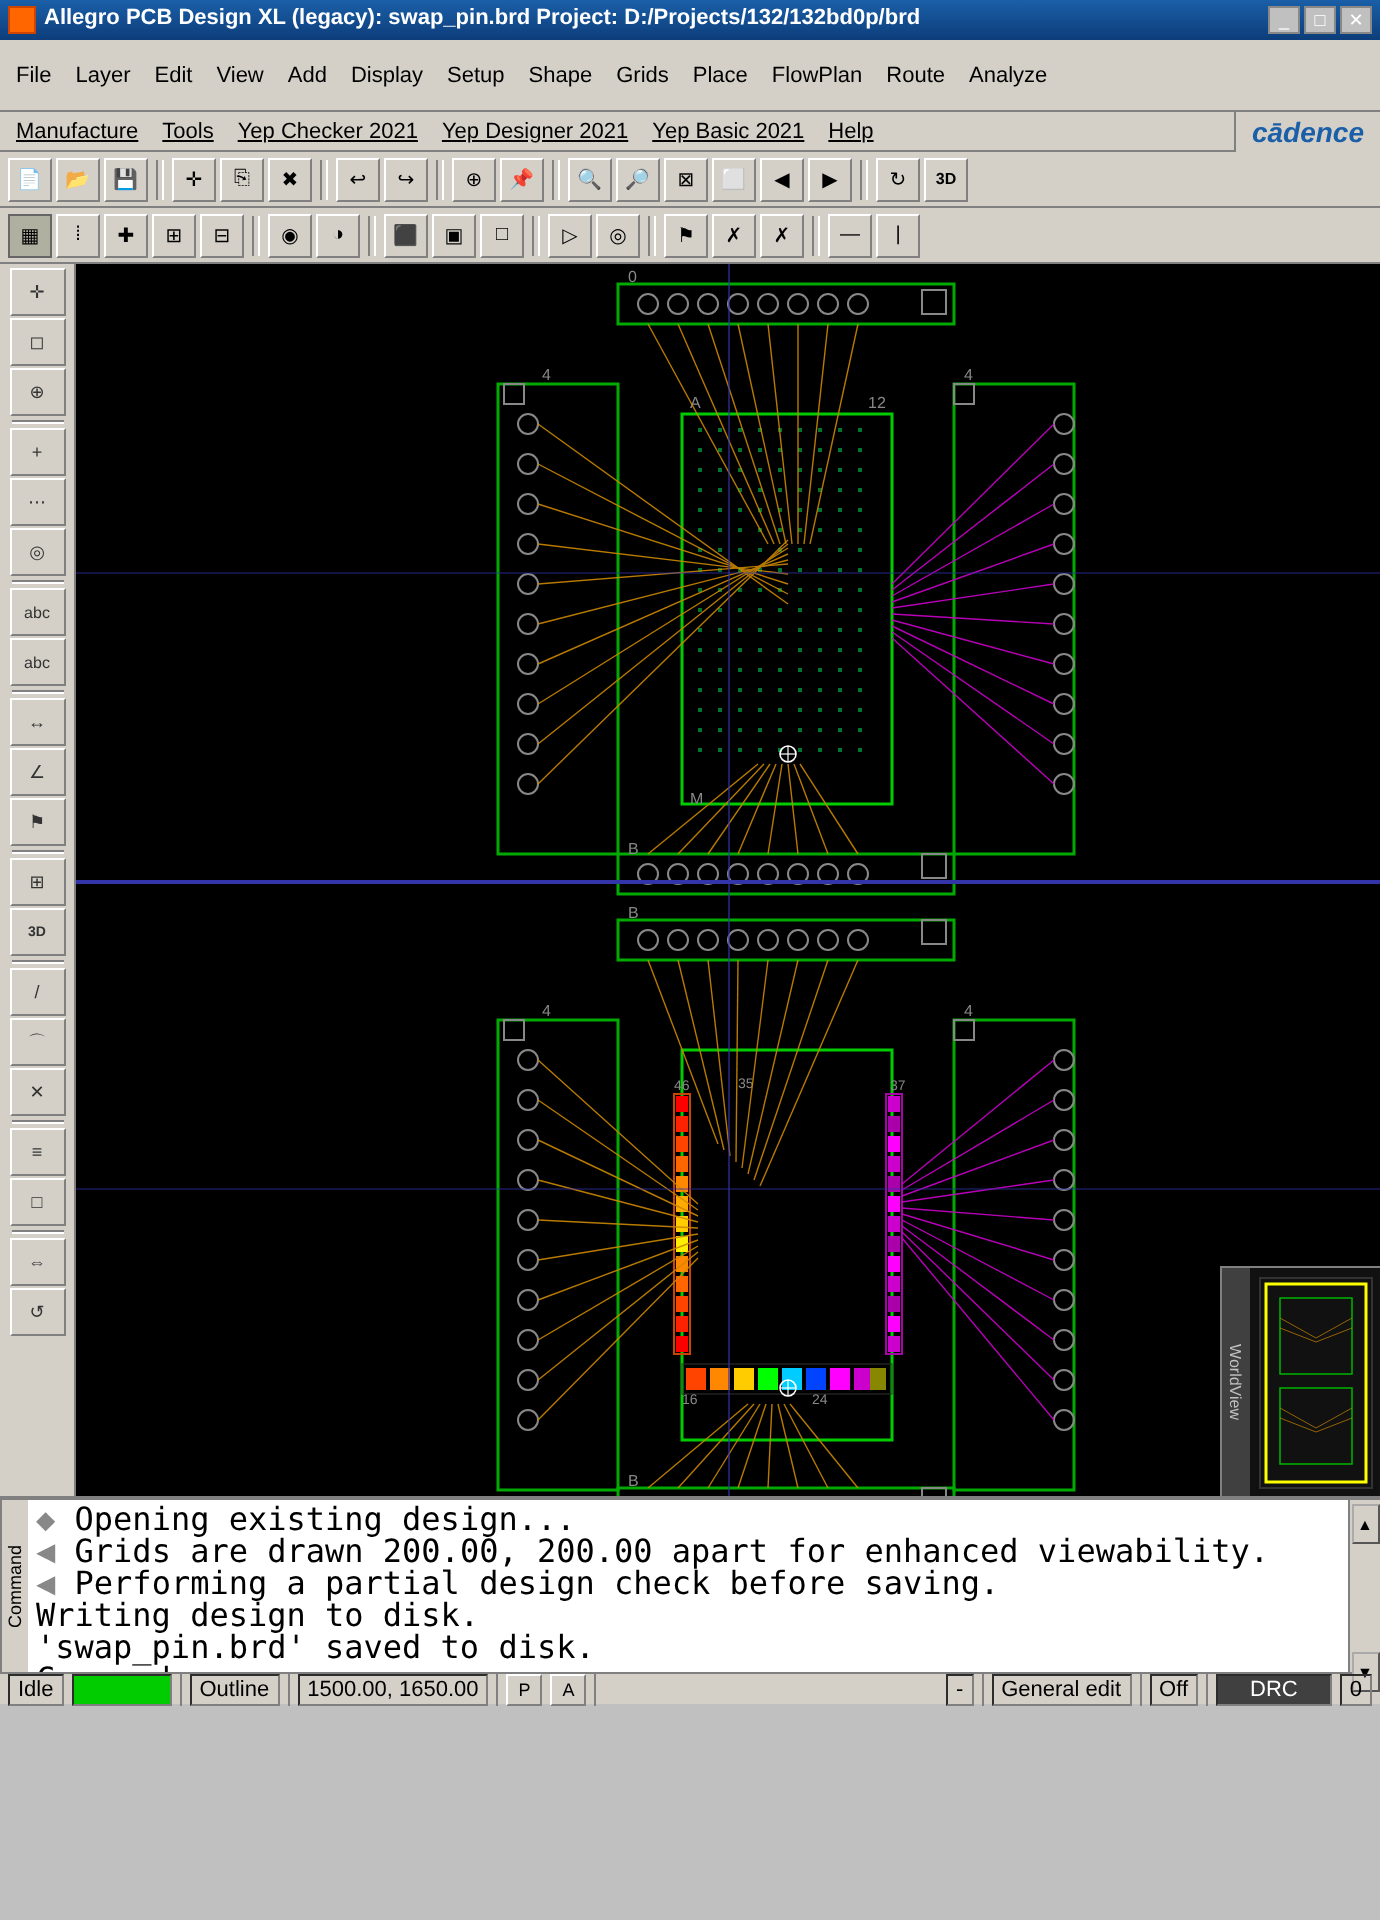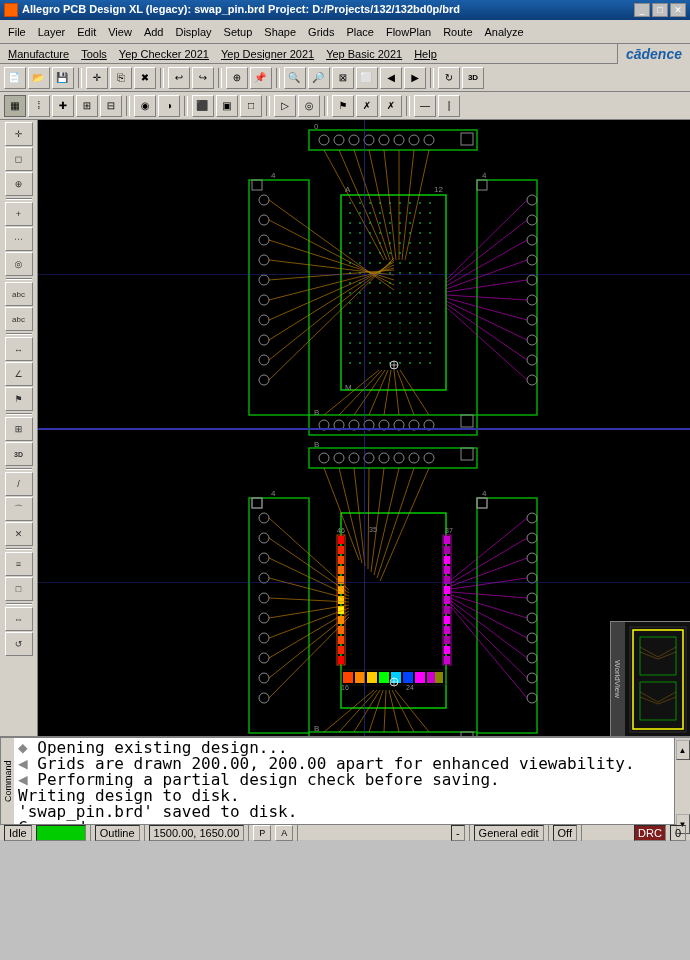--- a/index.html
+++ b/index.html
@@ -19,21 +19,21 @@
     #titlebar-icon { width: 14px; height: 14px; background: #ff6600; border: 1px solid #cc4400; }
     #titlebar-title { font-size: 11px; color: white; }
     #titlebar-controls { display: flex; gap: 2px; }
     .title-btn {
       width: 16px; height: 14px; background: #c0c0c0; border: 1px solid #888;
       display: flex; align-items: center; justify-content: center; font-size: 9px; cursor: pointer;
     }
 
     
     #menubar {
-      background: #d4d0c8; height: 24px; display: flex; align-items: center;
+      background: #d4d0c8; height: 36px; display: flex; align-items: center;
       border-bottom: 1px solid #808080; padding: 0 2px;
     }
     .menu-item {
       padding: 2px 6px; font-size: 11px; cursor: pointer; color: #000;
     }
 
     
     #menubar2 {
       background: #d4d0c8; height: 20px; display: flex; align-items: center;
       border-bottom: 1px solid #808080; padding: 0 2px;
@@ -131,21 +131,21 @@
 
     
     #statusbar {
       height: 16px; background: #d4d0c8; border-top: 1px solid #808080;
       display: flex; align-items: center; padding: 0 4px; gap: 4px;
       font-size: 11px;
     }
     .status-item { padding: 0 4px; border: 1px inset #808080; height: 16px; display: flex; align-items: center; }
     .status-green { background: #00cc00; color: #000; width: 50px; }
     .status-sep { width: 1px; background: #808080; height: 16px; }
-    .drc-red { background: #7f1d1d; color: #fff; padding: 0 3px; margin-left: 48px; }
+    .drc-red { background: #404040; color: #fff; padding: 0 16px; }
 
     
     #pcb-svg { position: absolute; top: 0; left: 0; width: 100%; height: 100%; }
   </style>
 </head>
 <body>
 
 <div id="titlebar">
   <div id="titlebar-left">
     <div id="titlebar-icon"></div>

